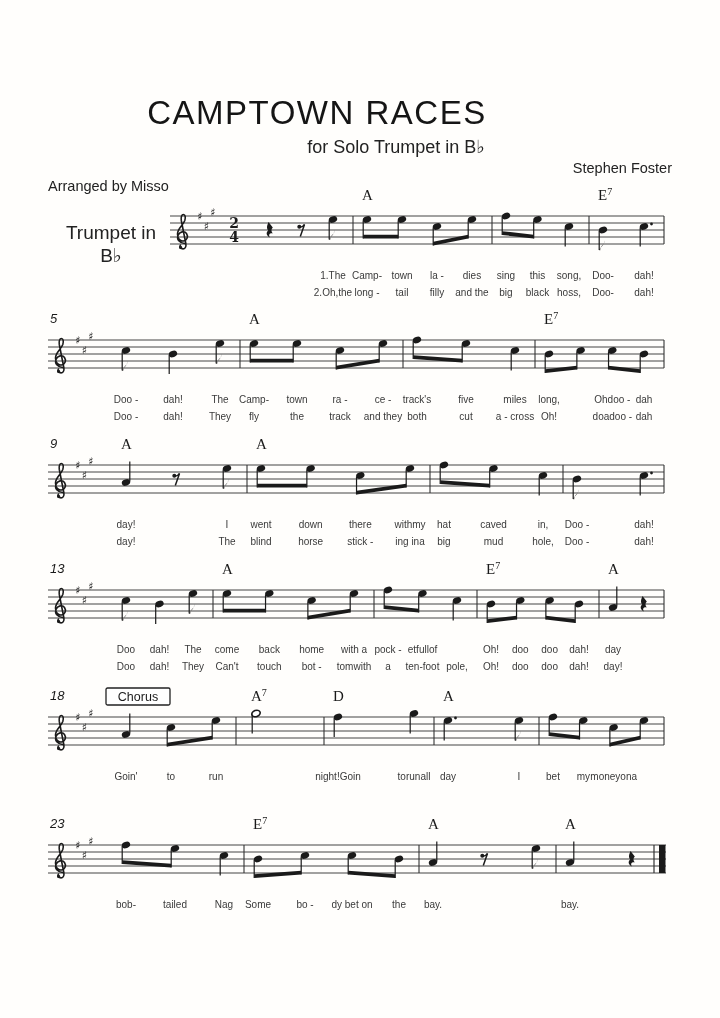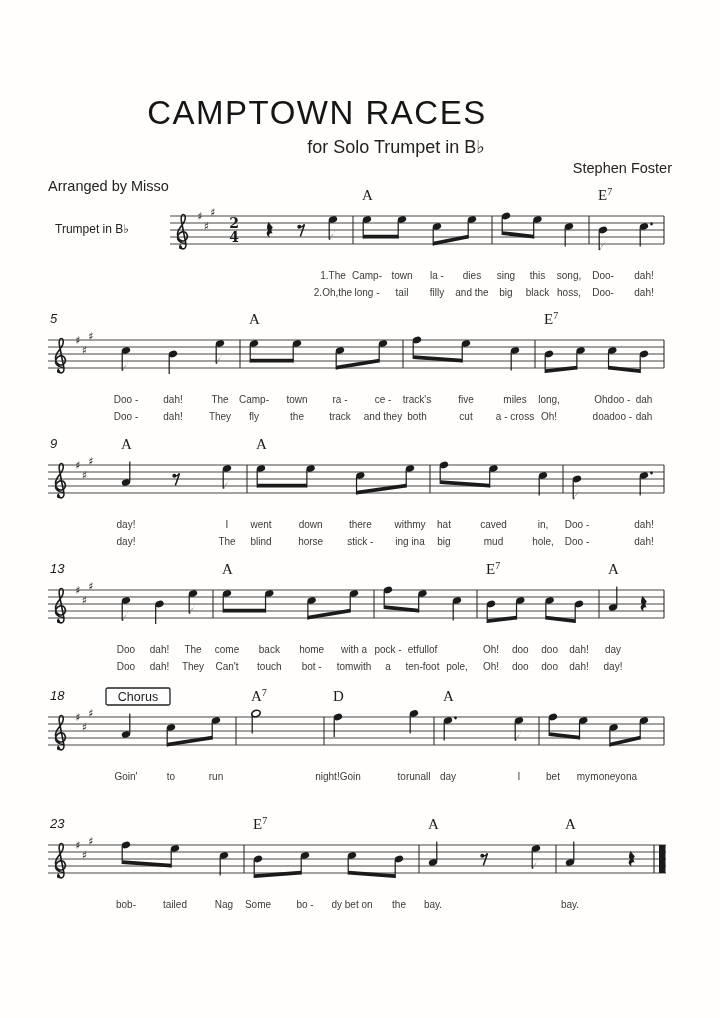--- a/index.html
+++ b/index.html
@@ -11,21 +11,21 @@
     position:absolute;top:94px;left:0;width:618px;text-align:center;
     font-size:33px;font-weight:400;letter-spacing:1.5px;color:#151515;margin-left:8px;
   }
   .subtitle{
     position:absolute;top:136px;left:0;width:720px;text-align:center;
     font-size:18px;color:#222;margin-left:36px;
   }
   .arranger{position:absolute;top:178px;left:48px;font-size:14.5px;color:#222;}
   .composer{position:absolute;top:160px;right:48px;font-size:14.5px;color:#222;}
   .instrument{
-    position:absolute;top:222px;left:55px;width:112px;font-size:12px;color:#222;
+    position:absolute;top:222px;left:55px;width:112px;font-size:19px;color:#222;text-align:center;
   }
   .system{position:absolute;left:48px;width:624px;height:118px;}
   svg text{user-select:none;}
 </style>
 </head>
 <body>
 
 <div class="page">
   <div class="title">CAMPTOWN RACES</div>
   <div class="subtitle">for Solo Trumpet in B♭</div>

